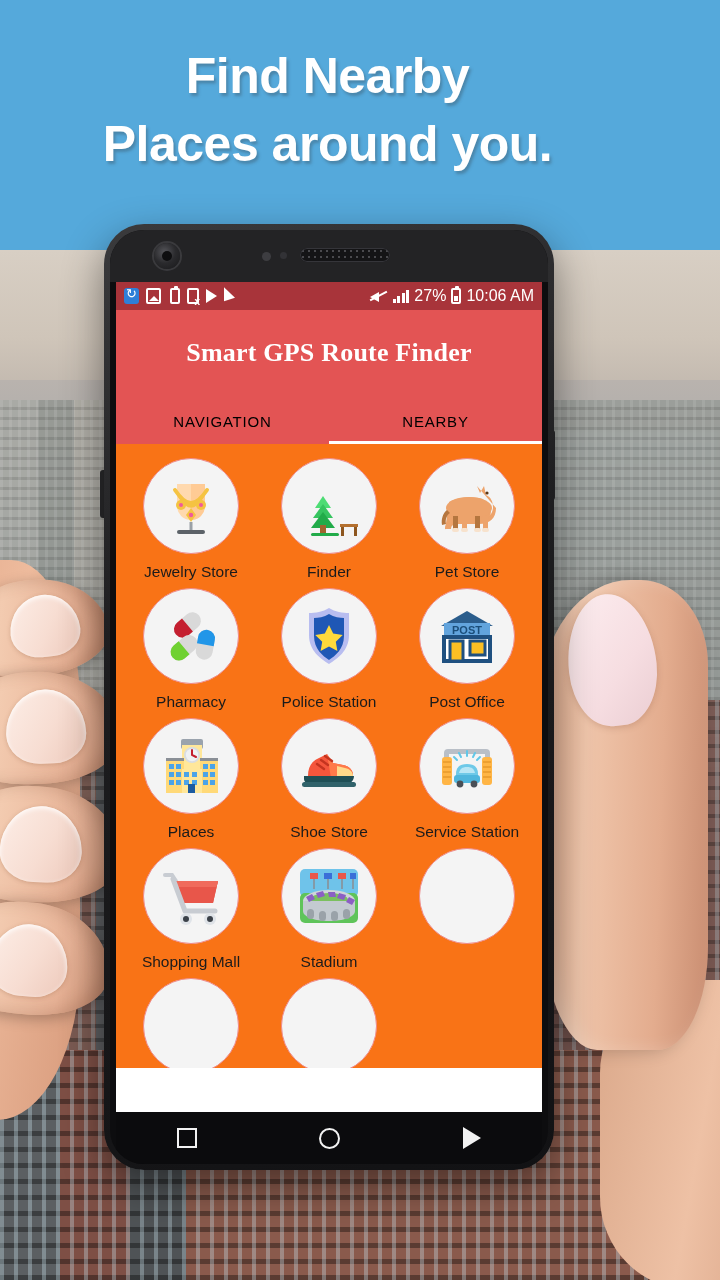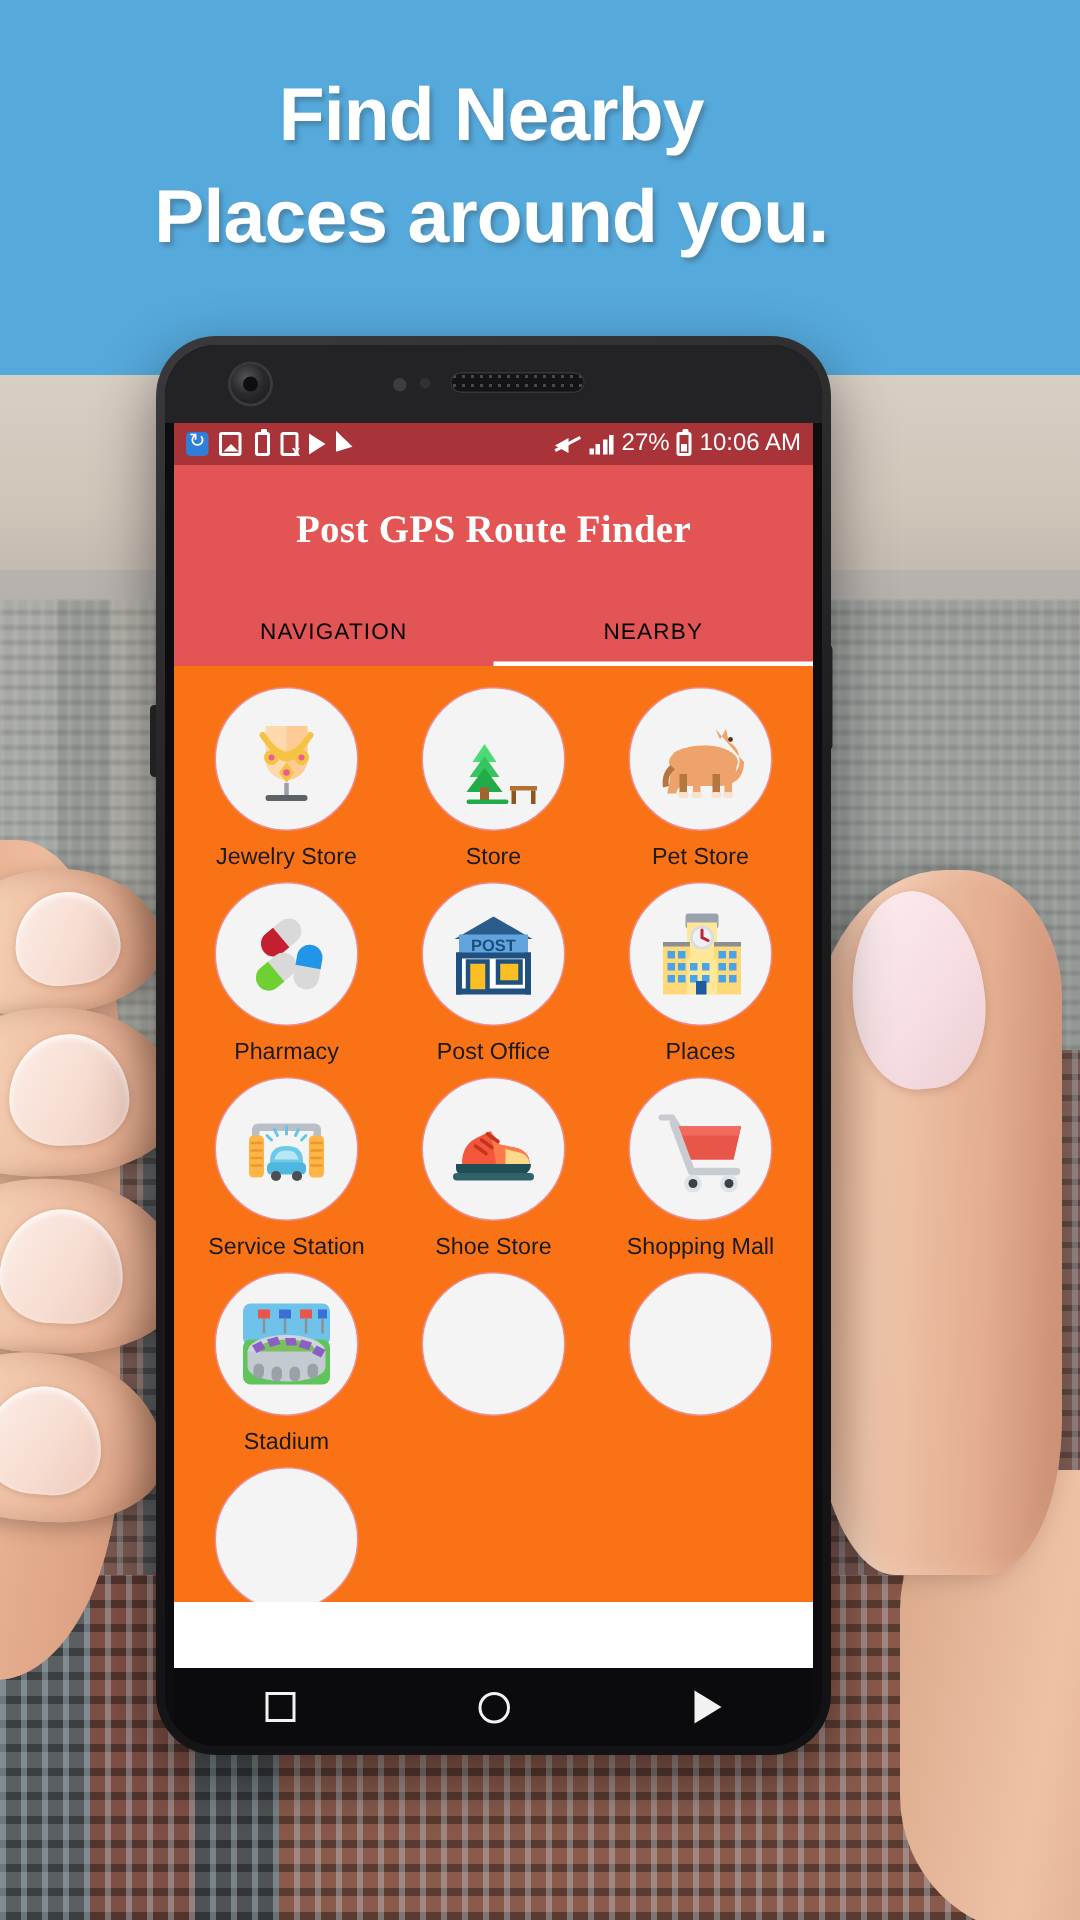--- a/index.html
+++ b/index.html
@@ -328,21 +328,21 @@
               <i></i>
               <i></i>
             </span>
           <span>27%</span>
           <span class="ico-battfull"></span>
           <span>10:06 AM</span>
         </div>
       </div>
 
       <div id="appbar">
-        <div id="app-title">Post GPS Route Finder</div>
+        <div id="app-title">Smart GPS Route Finder</div>
         <div id="tabs">
           <div class="tab">NAVIGATION</div>
           <div class="tab active">NEARBY</div>
         </div>
       </div>
 
       <div id="grid">
 
         <div class="cell">
           <div class="circ">
@@ -371,21 +371,21 @@
               <path d="M30 26l-8 12h16z" fill="#4ddc74"></path>
               <path d="M30 34l-10 14h20z" fill="#36c45f"></path>
               <path d="M30 42l-12 16h24z" fill="#21ab49"></path>
               <rect x="27" y="55" width="6" height="10" fill="#a0642e"></rect>
               <rect x="18" y="63" width="28" height="3" rx="1.5" fill="#21ab49"></rect>
               <rect x="47" y="54" width="18" height="3" fill="#b4702f"></rect>
               <rect x="48" y="57" width="3" height="9" fill="#8d561f"></rect>
               <rect x="61" y="57" width="3" height="9" fill="#8d561f"></rect>
             </svg>
           </div>
-          <div class="lbl">Store</div>
+          <div class="lbl">Finder</div>
         </div>
 
         <div class="cell">
           <div class="circ">
             <svg width="76" height="76" viewBox="0 0 76 76">
               <path d="M48 18l3 7 4-7 2 9c5 2 7 7 7 12 0 9-7 12-16 12H28c-7 0-12 4-12 10h6c0-3 2-5 6-5h22c11 0 17-6 17-16" fill="#eda36b"></path>
               <path d="M20 34c6-4 20-6 30-4 8 2 12 7 12 13 0 8-7 11-15 11H28c-7 0-11 3-12 8" fill="#eda36b"></path>
               <ellipse cx="40" cy="40" rx="23" ry="11" fill="#eda36b"></ellipse>
               <path d="M18 42c-4 3-6 9-5 15l4-1c-1-5 1-9 4-11z" fill="#b5763f"></path>
               <rect x="24" y="48" width="5" height="14" fill="#b5763f"></rect>
@@ -415,20 +415,30 @@
               </g>
               <g transform="rotate(10 52 44)">
                 <rect x="42" y="30" width="17" height="30" rx="8.5" fill="#d9d9d9"></rect>
                 <path d="M50.5 30A8.5 8.5 0 0 1 59 38.5V45H42v-6.5A8.5 8.5 0 0 1 50.5 30z" fill="#2196e8"></path>
               </g>
             </svg>
           </div>
           <div class="lbl">Pharmacy</div>
         </div>
 
+        <div class="cell">
+          <div class="circ">
+            <svg width="72" height="72" viewBox="0 0 72 72">
+              <path d="M36 8c6 4 14 5 20 5v22c0 16-12 24-20 29-8-5-20-13-20-29V13c6 0 14-1 20-5z" fill="#b8bdf0"></path>
+              <path d="M36 14c5 3 11 4 15 4v18c0 13-9 20-15 24-6-4-15-11-15-24V18c4 0 10-1 15-4z" fill="#1f57b5"></path>
+              <path d="M36 25l4.2 8.6 9.5 1.4-6.9 6.7 1.6 9.4L36 46.6l-8.4 4.5 1.6-9.4-6.9-6.7 9.5-1.4z" fill="#ffd93b"></path>
+            </svg>
+          </div>
+          <div class="lbl">Police Station</div>
+        </div>
 
         <div class="cell">
           <div class="circ">
             <svg width="74" height="74" viewBox="0 0 74 74">
               <path d="M37 12L11 27h52z" fill="#2b5d8c"></path>
               <rect x="14" y="24" width="46" height="13" fill="#62a4dd"></rect>
               <text x="37" y="35" font-size="11" font-family="Liberation Sans, sans-serif" font-weight="bold" fill="#1b4e7a" text-anchor="middle">POST</text>
               <rect x="14" y="37" width="46" height="26" fill="#ffffff"></rect>
               <rect x="12" y="36" width="50" height="4" fill="#1f5080"></rect>
               <rect x="12" y="60" width="50" height="4" fill="#1f5080"></rect>
@@ -473,54 +483,54 @@
                   <rect x="38" y="51" width="5" height="5"></rect>
               </g>
               <rect x="34" y="55" width="7" height="9" fill="#1c5ba0"></rect>
             </svg>
           </div>
           <div class="lbl">Places</div>
         </div>
 
         <div class="cell">
           <div class="circ">
+            <svg width="76" height="76" viewBox="0 0 76 76">
+              <path d="M17 48c0-8 3-14 9-17l10-5 6 9 10 2c6 1 10 5 10 10v3z" fill="#f4563c"></path>
+              <path d="M36 26l6 9 10 2c6 1 10 5 10 10v3H40z" fill="#ff7a4a"></path>
+              <path d="M46 38l8 2c5 1 8 4 8 8H46z" fill="#ffd98a"></path>
+              <g stroke="#c4341f" stroke-width="2.4" stroke-linecap="round">
+                <path d="M26 36l7 5M30 32l7 5M34 28l7 5"></path>
+              </g>
+              <path d="M13 48h50c0 5-4 8-9 8H20c-4 0-7-2-7-5z" fill="#1f4f55"></path>
+              <rect x="11" y="54" width="54" height="5" rx="2.5" fill="#30626a"></rect>
+            </svg>
+          </div>
+          <div class="lbl">Shoe Store</div>
+        </div>
+
+        <div class="cell">
+          <div class="circ">
             <svg width="74" height="74" viewBox="0 0 74 74">
               <path d="M14 24a4 4 0 0 1 4-4h38a4 4 0 0 1 4 4v6h-5v-5H19v5h-5z" fill="#b9bfc7"></path>
               <rect x="12" y="28" width="10" height="28" rx="3" fill="#ffb545"></rect>
               <rect x="52" y="28" width="10" height="28" rx="3" fill="#ffb545"></rect>
               <g stroke="#e8992b" stroke-width="1.6">
                 <path d="M13 33h8M13 38h8M13 43h8M13 48h8M53 33h8M53 38h8M53 43h8M53 48h8"></path>
               </g>
               <g stroke="#61c7e8" stroke-width="2" stroke-linecap="round">
                 <path d="M31 28l-2-4M37 27v-5M43 28l2-4M27 31l-3-3M47 31l3-3"></path>
               </g>
               <path d="M26 45c0-6 3-10 11-10s11 4 11 10v7H26z" fill="#6ec9e8"></path>
               <path d="M29 44c1-4 3-6 8-6s7 2 8 6z" fill="#b8e6f5"></path>
               <rect x="24" y="46" width="26" height="8" rx="3" fill="#4fb6dd"></rect>
               <circle cx="30" cy="55" r="3.4" fill="#4a4f56"></circle>
               <circle cx="44" cy="55" r="3.4" fill="#4a4f56"></circle>
             </svg>
           </div>
           <div class="lbl">Service Station</div>
-        </div>
-
-        <div class="cell">
-          <div class="circ">
-            <svg width="76" height="76" viewBox="0 0 76 76">
-              <path d="M17 48c0-8 3-14 9-17l10-5 6 9 10 2c6 1 10 5 10 10v3z" fill="#f4563c"></path>
-              <path d="M36 26l6 9 10 2c6 1 10 5 10 10v3H40z" fill="#ff7a4a"></path>
-              <path d="M46 38l8 2c5 1 8 4 8 8H46z" fill="#ffd98a"></path>
-              <g stroke="#c4341f" stroke-width="2.4" stroke-linecap="round">
-                <path d="M26 36l7 5M30 32l7 5M34 28l7 5"></path>
-              </g>
-              <path d="M13 48h50c0 5-4 8-9 8H20c-4 0-7-2-7-5z" fill="#1f4f55"></path>
-              <rect x="11" y="54" width="54" height="5" rx="2.5" fill="#30626a"></rect>
-            </svg>
-          </div>
-          <div class="lbl">Shoe Store</div>
         </div>
 
         <div class="cell">
           <div class="circ">
             <svg width="74" height="74" viewBox="0 0 74 74">
               <path d="M11 16h7l4 6" stroke="#c8ccd2" stroke-width="4" fill="none" stroke-linecap="round"></path>
               <path d="M22 22h42l-5 22H30z" fill="#e8564a"></path>
               <path d="M22 22l8 22h29l5-22z" fill="#e8564a"></path>
               <path d="M22 22h42l-1.5 6H23.8z" fill="#f06b5c"></path>
               <path d="M19 20l12 32h30" stroke="#c8ccd2" stroke-width="5" fill="none" stroke-linecap="round" stroke-linejoin="round"></path>

